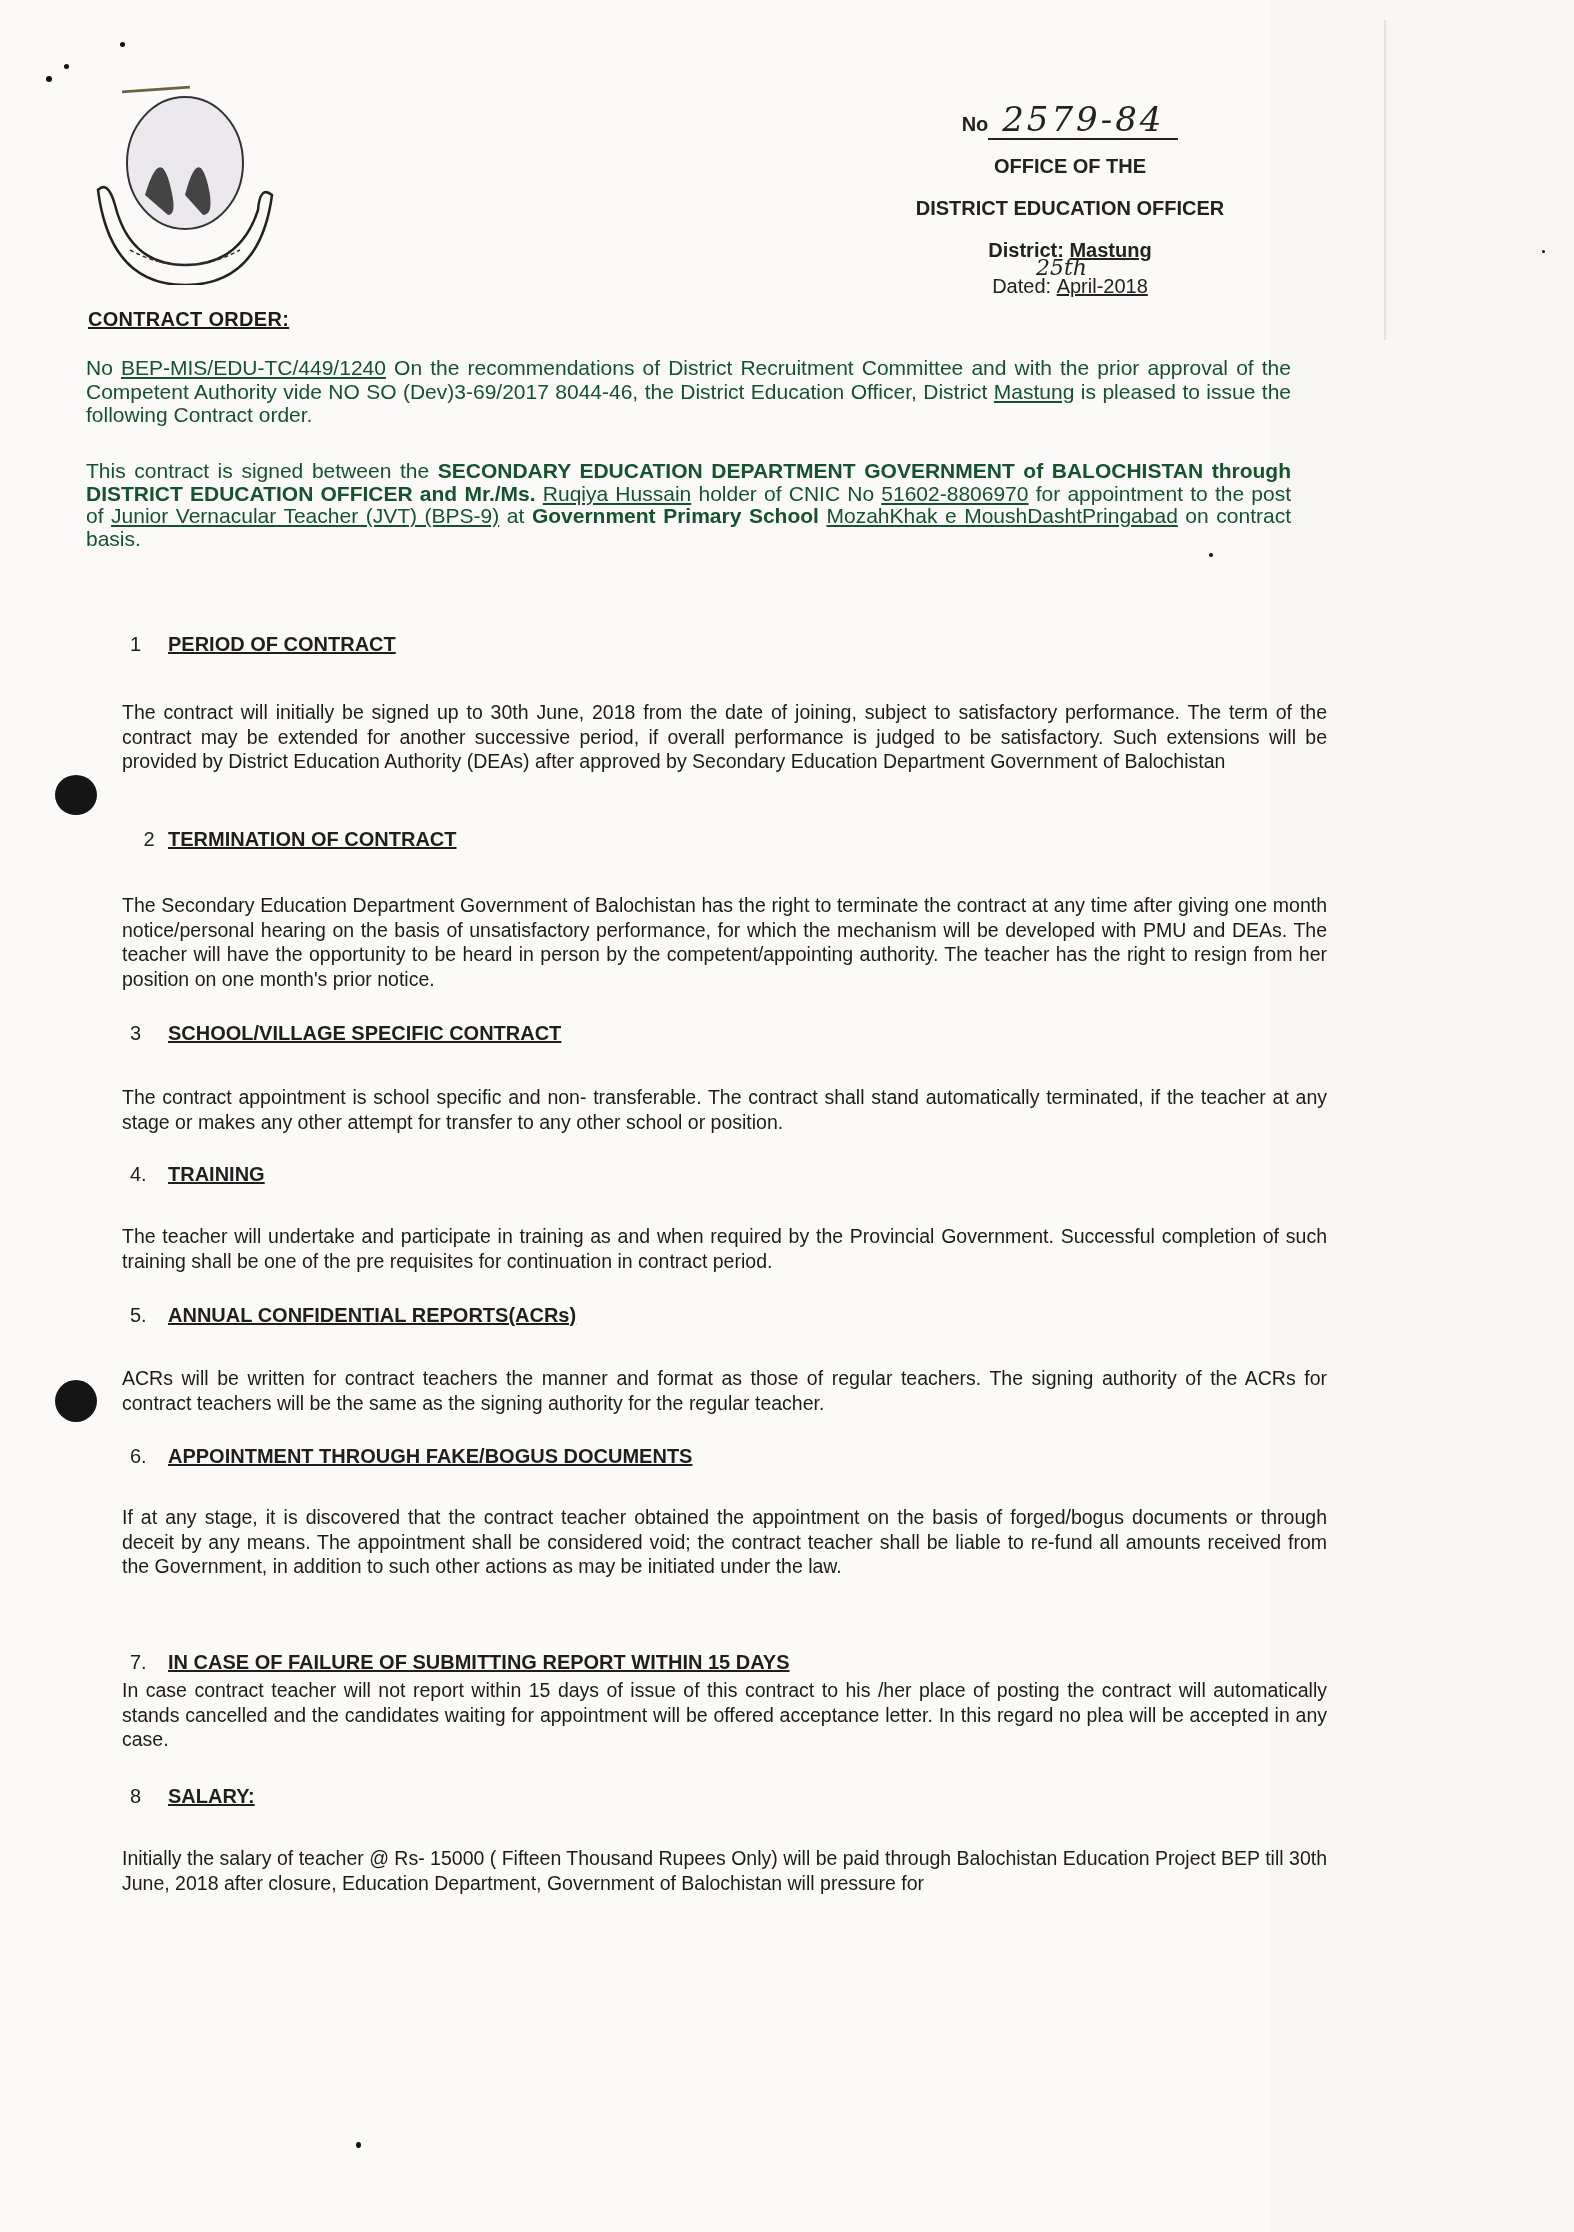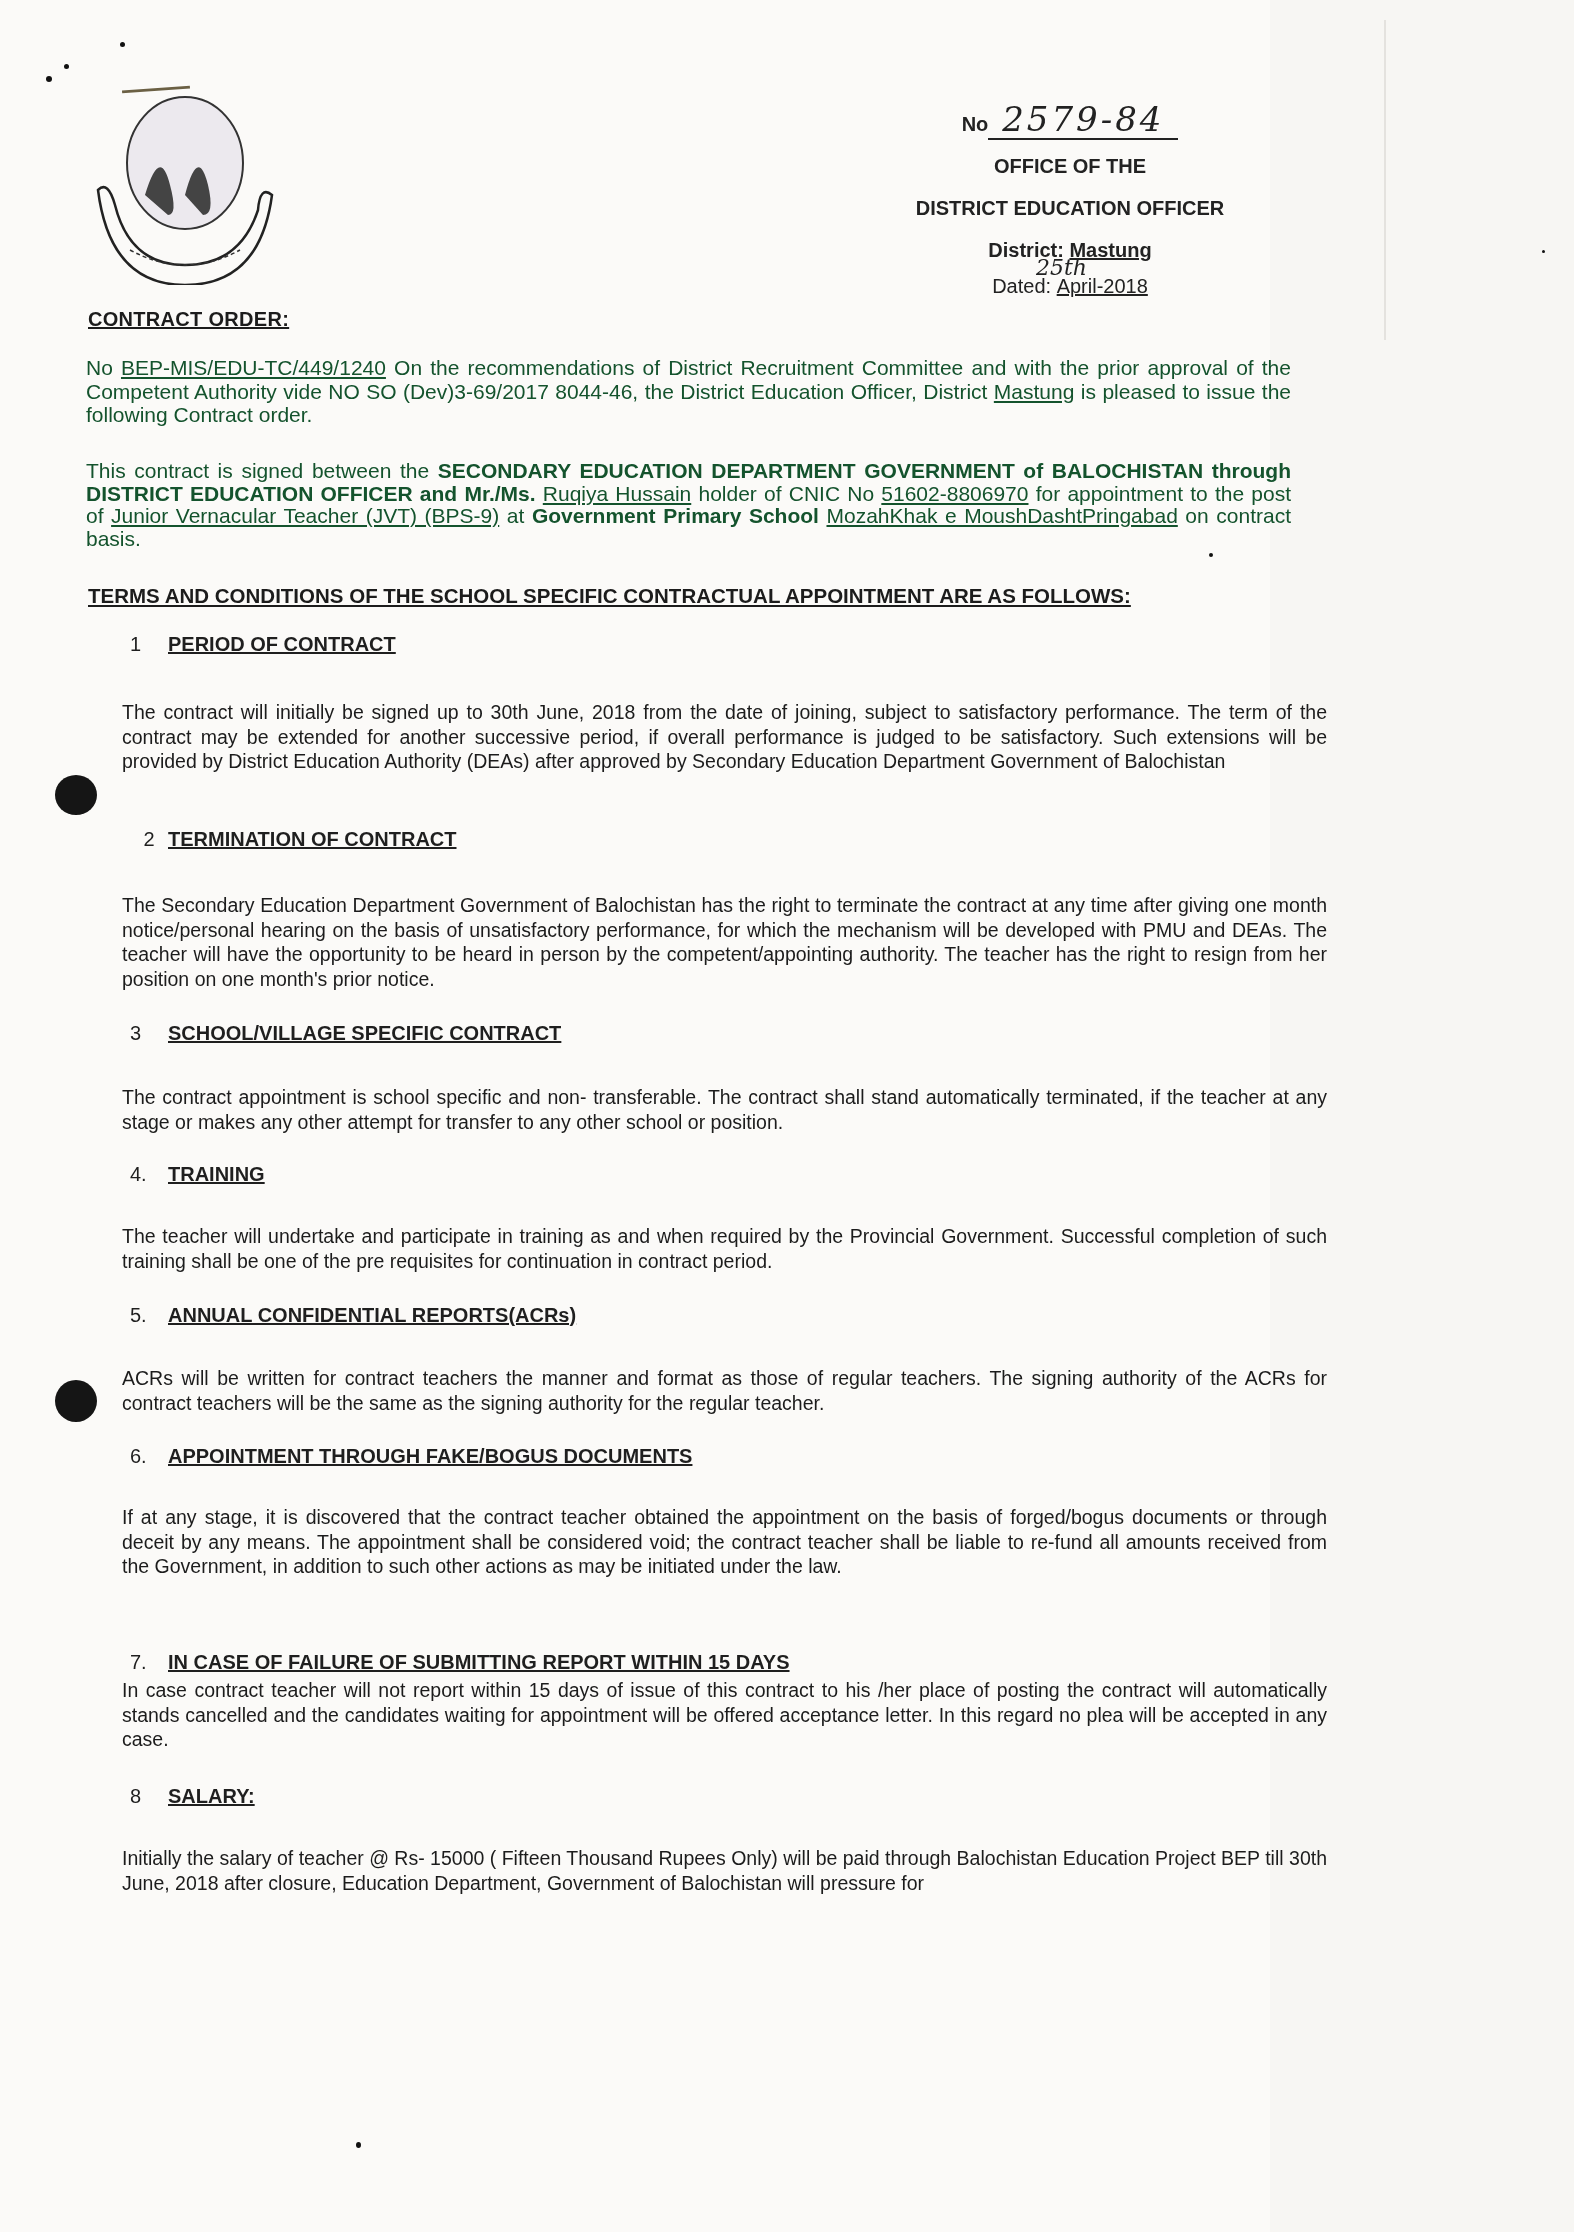--- a/index.html
+++ b/index.html
@@ -76,21 +76,20 @@
     <span>No</span>
     <span class="u">BEP-MIS/EDU-TC/449/1240</span><span> On the recommendations of District Recruitment Committee and with the prior approval of the Competent Authority vide NO SO (Dev)3-69/2017 8044-46, the District Education Officer, District </span><span class="u">Mastung</span><span> is pleased to issue the following Contract order.</span>
   </div>
 
   <div class="para" style="top:460px; line-height:22.5px;">
     <span>This contract is signed between the </span><b>SECONDARY EDUCATION DEPARTMENT GOVERNMENT of BALOCHISTAN through DISTRICT EDUCATION OFFICER and Mr./Ms.</b>
     <span class="u">Ruqiya Hussain</span><span> holder of CNIC No </span><span class="u">51602-8806970</span><span> for appointment to the post of </span><span class="u">Junior Vernacular Teacher (JVT) (BPS-9)</span><span> at </span><b>Government Primary School</b>
     <span class="u">MozahKhak e MoushDashtPringabad</span><span> on contract basis.</span>
   </div>
 
-  <div class="terms">TERMS AND CONDITIONS OF THE SCHOOL SPECIFIC CONTRACTUAL APPOINTMENT ARE AS FOLLOWS:</div>
 
   <div class="sec-head" style="top:633px;">
     <span class="num">1</span><span class="title">PERIOD OF CONTRACT</span>
   </div>
   <div class="body-text" style="top:700px;">The contract will initially be signed up to 30th June, 2018 from the date of joining, subject to satisfactory performance. The term of the contract may be extended for another successive period, if overall performance is judged to be satisfactory. Such extensions will be provided by District Education Authority (DEAs) after approved by Secondary Education Department Government of Balochistan</div>
 
   <div class="sec-head" style="top:828px;text-align:center;">
     <span class="num">2</span><span class="title">TERMINATION OF CONTRACT</span>
   </div>
   <div class="body-text" style="top:893px;">The Secondary Education Department Government of Balochistan has the right to terminate the contract at any time after giving one month notice/personal hearing on the basis of unsatisfactory performance, for which the mechanism will be developed with PMU and DEAs.  The teacher will have the opportunity to be heard in person by the competent/appointing authority. The teacher has the right to resign from her position on one month's prior notice.</div>

